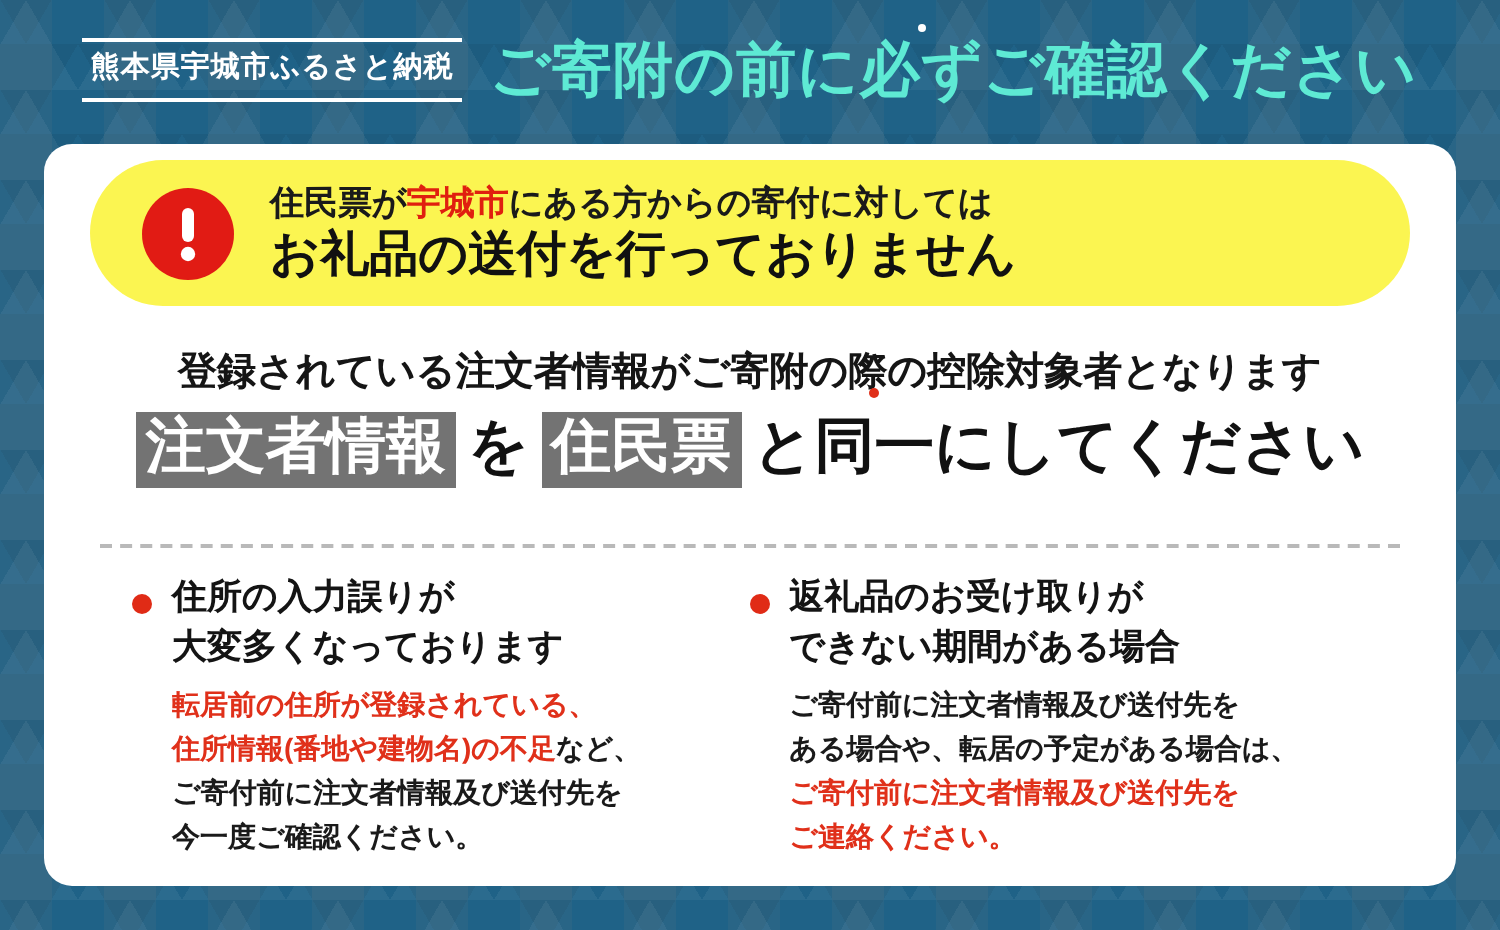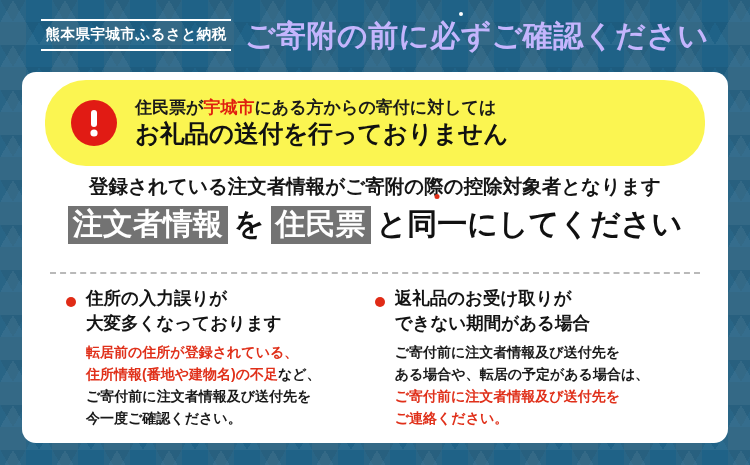--- a/index.html
+++ b/index.html
@@ -63,21 +63,21 @@
   #brand-text {
     color: #ffffff;
     font-size: 14.5px;
     font-weight: bold;
     letter-spacing: 0.5px;
     padding: 6px 4px 7px 4px;
     white-space: nowrap;
     line-height: 1;
   }
   #header-title {
-    color: #c4b5fd;
+    color: #5eead4;
     font-size: 30px;
     font-weight: bold;
     letter-spacing: 0.5px;
     white-space: nowrap;
     line-height: 1;
     display: flex;
     align-items: flex-end;
   }
   .emph-white {
     position: relative;
@@ -106,21 +106,21 @@
     border-radius: 14px;
     z-index: 4;
   }
 
   
   #alert-pill {
     position: absolute;
     left: 23px;
     top: 8px;
     width: 660px;
-    height: 86px;
+    height: 73px;
     background: #fbf551;
     border-radius: 41px;
     display: flex;
     align-items: center;
     padding-left: 26px;
     box-sizing: border-box;
   }
   #alert-icon {
     flex: 0 0 auto;
     width: 46px;

